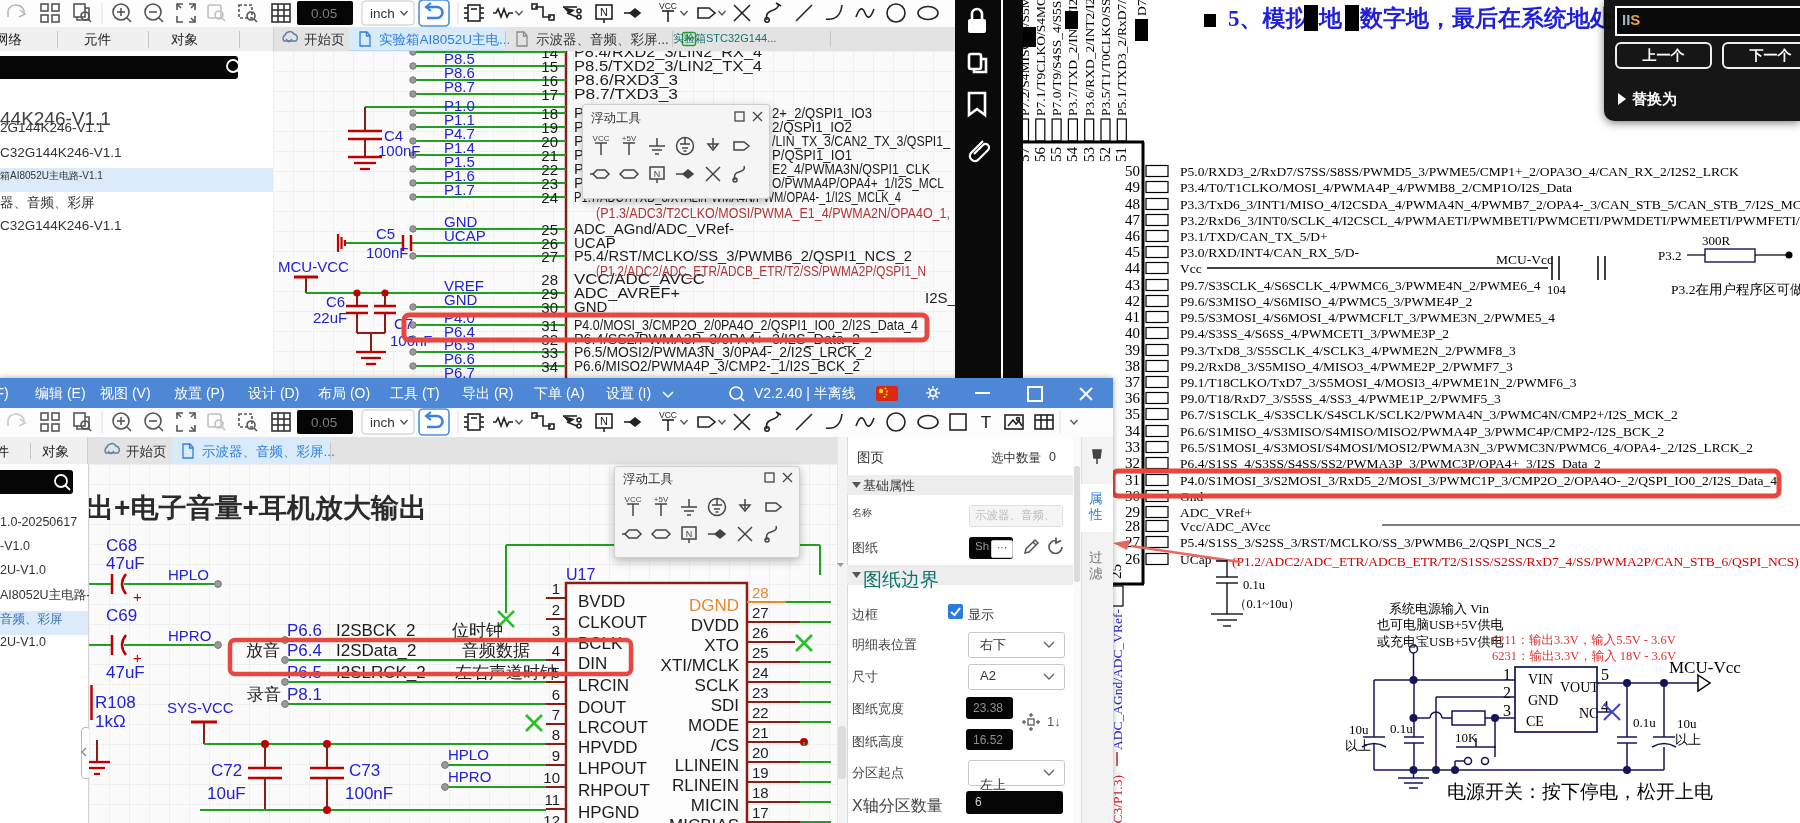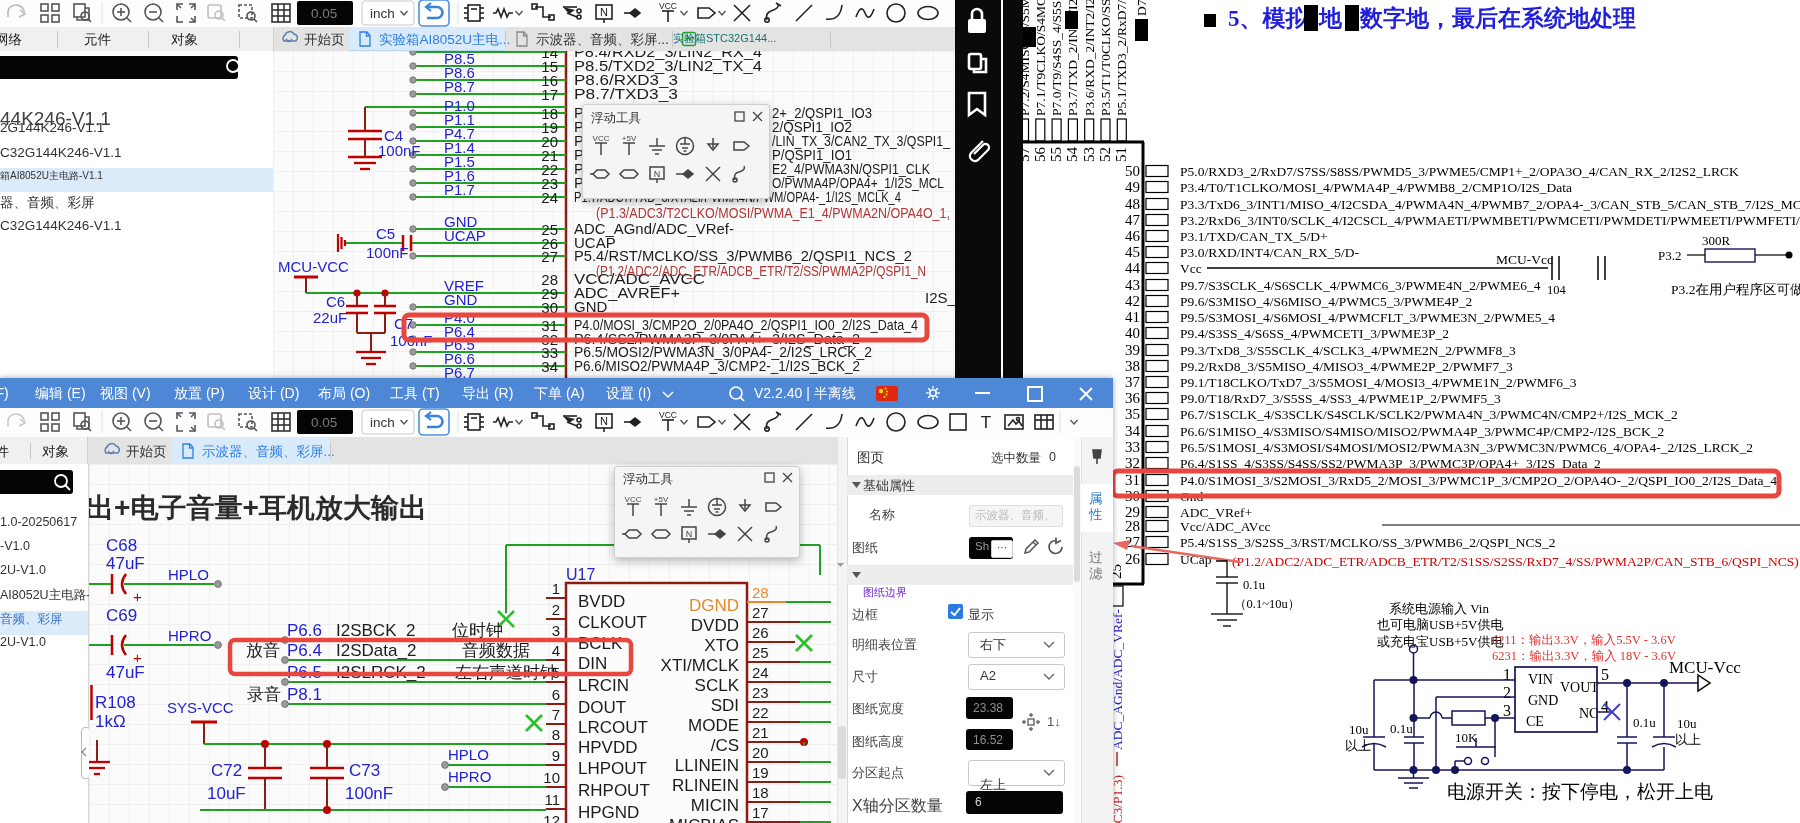--- a/index.html
+++ b/index.html
@@ -1142,22 +1142,22 @@
         <div class="abs" style="left:202px;top:72px;font-size:12.5px;color:#333">0</div>
         <div class="abs" style="left:0;top:97px;width:226px;height:20px;background:#ededee"></div>
         <svg class="abs" style="left:4px;top:102px" width="12" height="10">
           <path d="M1,2 L10,2 L5.5,8 Z" fill="#555"></path>
         </svg>
         <div class="abs" style="left:16px;top:99px;font-size:13px;color:#333">基础属性</div>
         <div class="abs" style="left:0;top:187px;width:226px;height:20px;background:#ededee"></div>
         <svg class="abs" style="left:4px;top:192px" width="12" height="10">
           <path d="M1,2 L10,2 L5.5,8 Z" fill="#555"></path>
         </svg>
-        <div class="abs" style="left:16px;top:207px;font-size:11px;color:#6d28d9">图纸边界</div>
-        <div class="abs" style="left:22px;top:128px;font-size:13px;color:#444">名称</div>
+        <div class="abs" style="left:16px;top:189px;font-size:19px;color:#0f766e">图纸边界</div>
+        <div class="abs" style="left:5px;top:128px;font-size:10px;color:#444">名称</div>
         <div class="abs" style="left:122px;top:127px;width:92px;height:20px;background:#f5f5f5;border:1px solid #e0e0e0;border-radius:3px"></div>
         <div class="abs" style="left:128px;top:130px;font-size:11.5px;color:#b9b9b9">示波器、音频、</div>
         <div class="abs" style="left:5px;top:161px;font-size:13px;color:#444">图纸</div>
         <div class="abs" style="left:122px;top:159px;width:44px;height:22px;background:#050505;border-radius:3px"></div>
         <div class="abs" style="left:128px;top:162px;font-size:11.5px;color:#999">Sh</div>
         <div class="abs" style="left:144px;top:162px;width:20px;height:16px;background:#fff;border:1px solid #ccc;border-radius:2px;font-size:10px;color:#333;text-align:center;line-height:14px">···</div>
         <svg class="abs" style="left:175px;top:159px" width="20" height="20">
           <path d="M3,16 L4,12 L13,3 L16,6 L7,15 Z M11,5 L14,8" stroke="#555" fill="none" stroke-width="1.5"></path>
         </svg>
         <svg class="abs" style="left:198px;top:158px" width="22" height="22">
@@ -1273,13 +1273,21 @@
         <g transform="translate(131,68)" stroke="#444" fill="none" stroke-width="1.5">
           <line x1="-7" y1="-7" x2="7" y2="7"></line>
           <line x1="-7" y1="7" x2="7" y2="-7"></line>
         </g>
         <g transform="translate(159,68)" stroke="#444" fill="none" stroke-width="1.5">
           <path d="M-6,6 Q-8,-1 -2,-2 Q5,-4 3,-8"></path>
           <circle cx="-6" cy="6" r="2"></circle>
         </g>
       </svg>
     </div>
+  <div id="dlg" class="abs">
+    <div class="abs" style="left:11px;top:6px;width:200px;height:26px;background:#0a0a0a;border:2px solid #fff"></div>
+    <div class="abs" style="left:18px;top:11px;font-size:15px;font-weight:bold"><span style="color:#9ab4c8">II</span><span style="color:#e8a33d">S</span></div>
+    <div class="abs" style="left:11px;top:42px;width:93px;height:23px;border:2px solid #eee;border-radius:6px;color:#fff;font-size:14px;font-weight:bold;text-align:center;line-height:23px">上一个</div>
+    <div class="abs" style="left:118px;top:42px;width:93px;height:23px;border:2px solid #eee;border-radius:6px;color:#fff;font-size:14px;font-weight:bold;text-align:center;line-height:23px">下一个</div>
+    <div class="abs" style="left:14px;top:93px;width:0;height:0;border-left:8px solid #fff;border-top:6px solid transparent;border-bottom:6px solid transparent"></div>
+    <div class="abs" style="left:28px;top:90px;font-size:15px;font-weight:bold;color:#fff">替换为</div>
+  </div>
 </div>
 
 </body></html>

